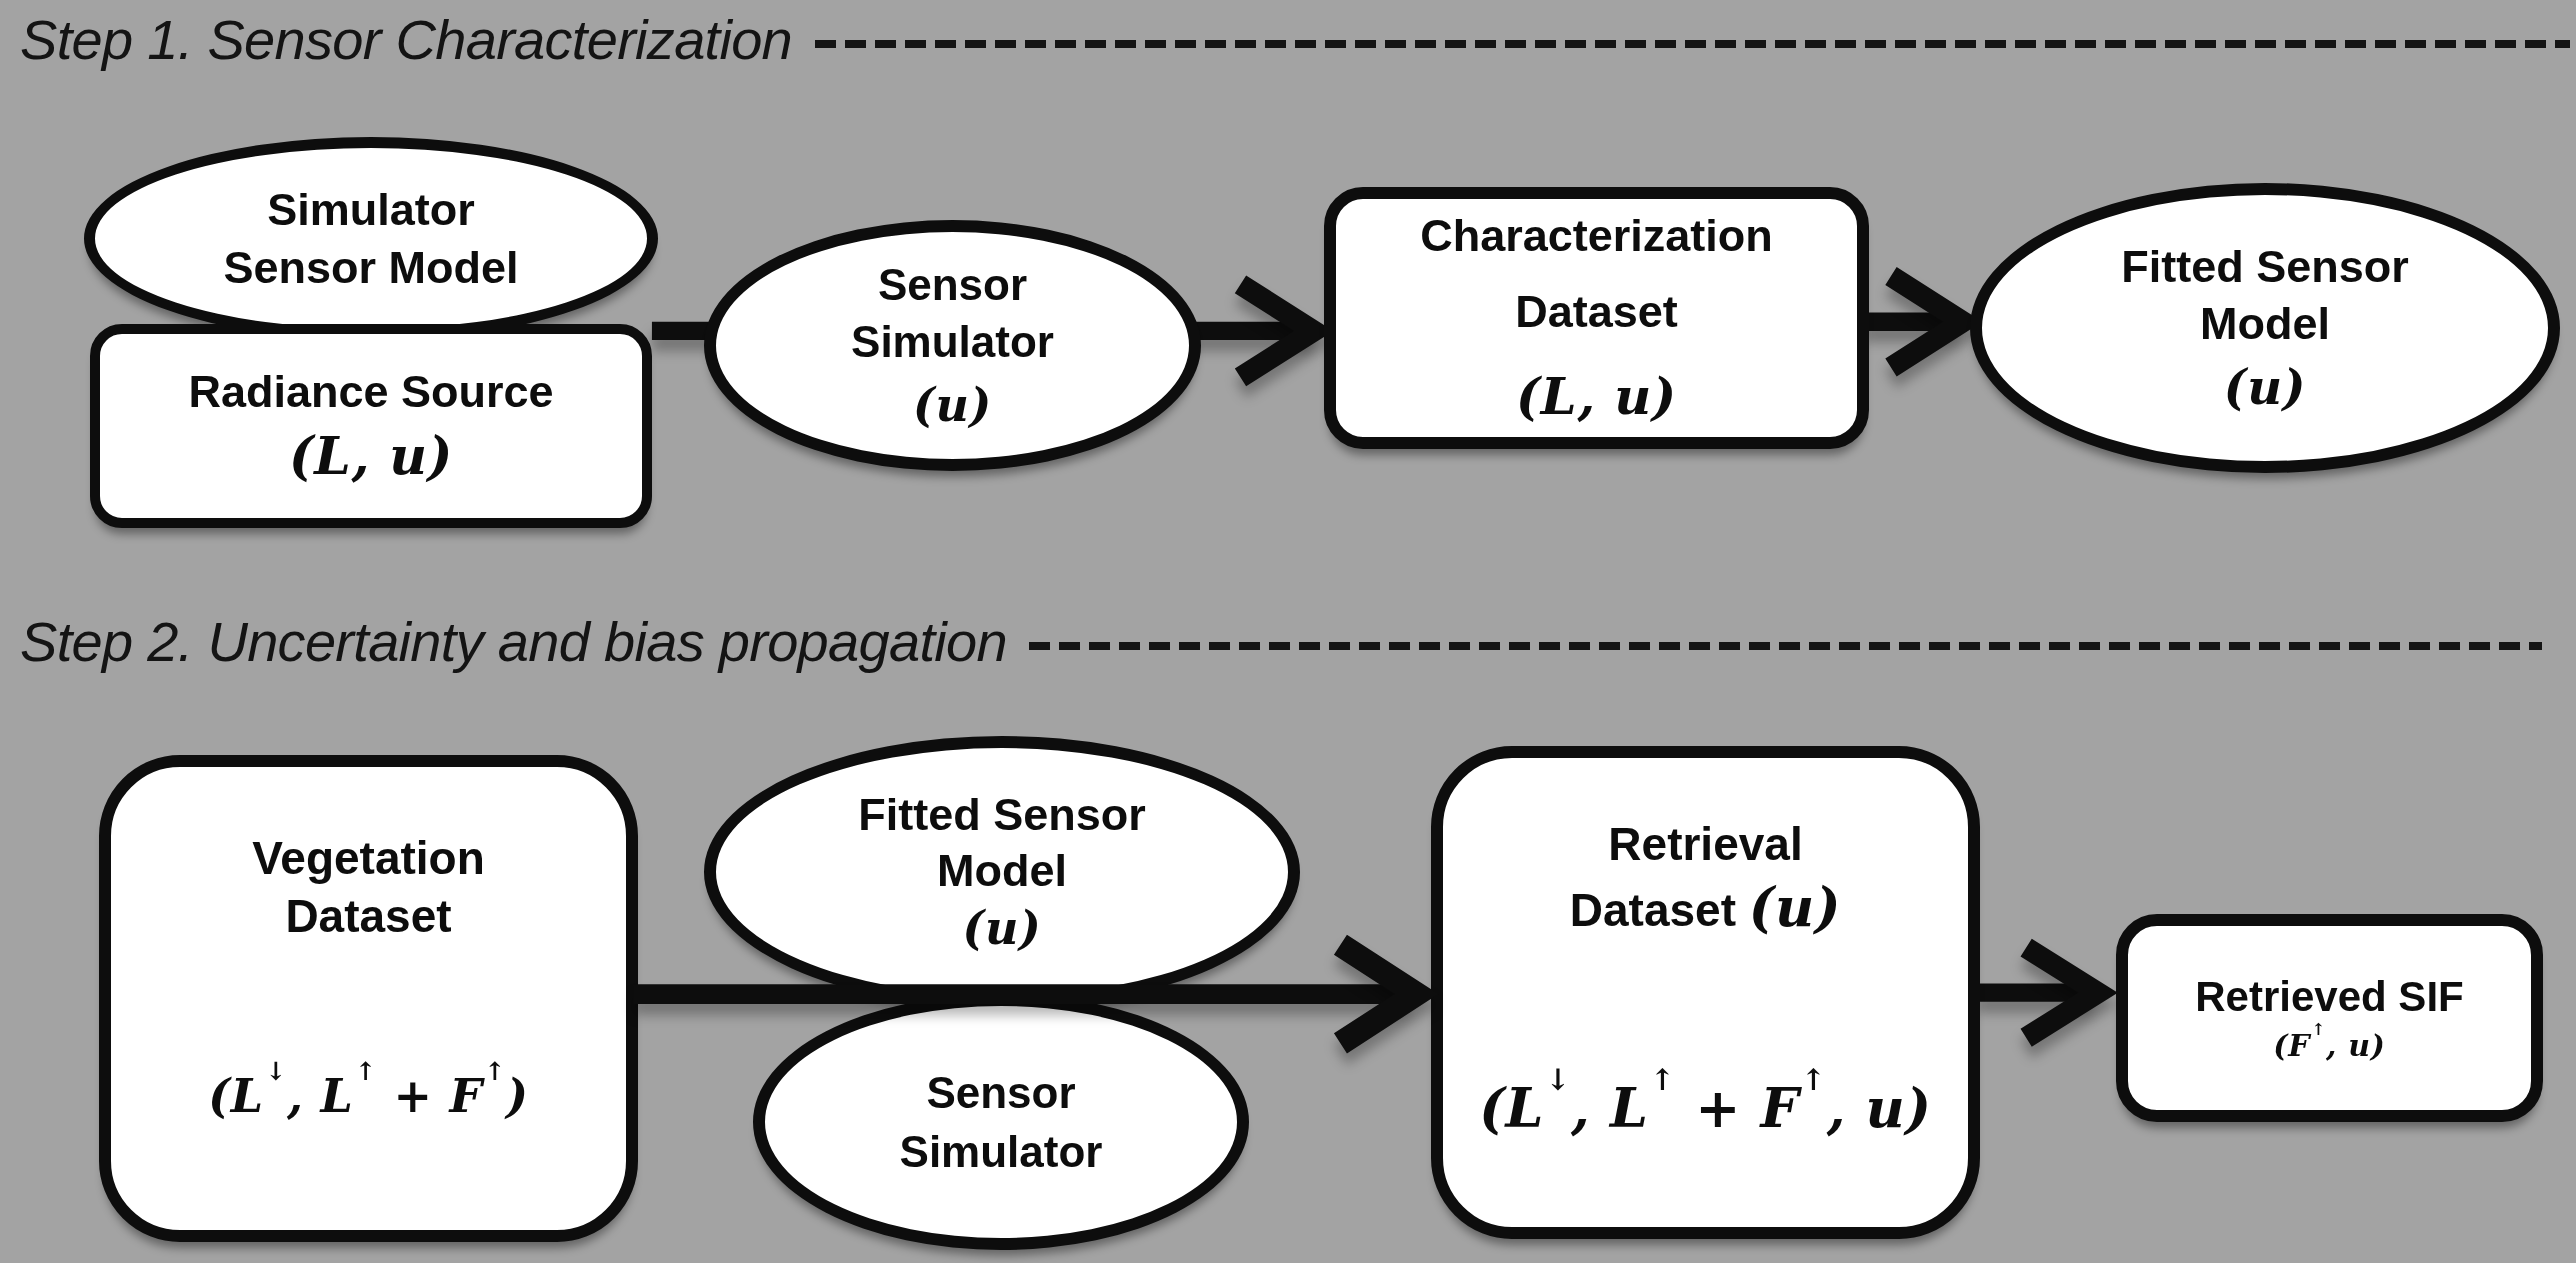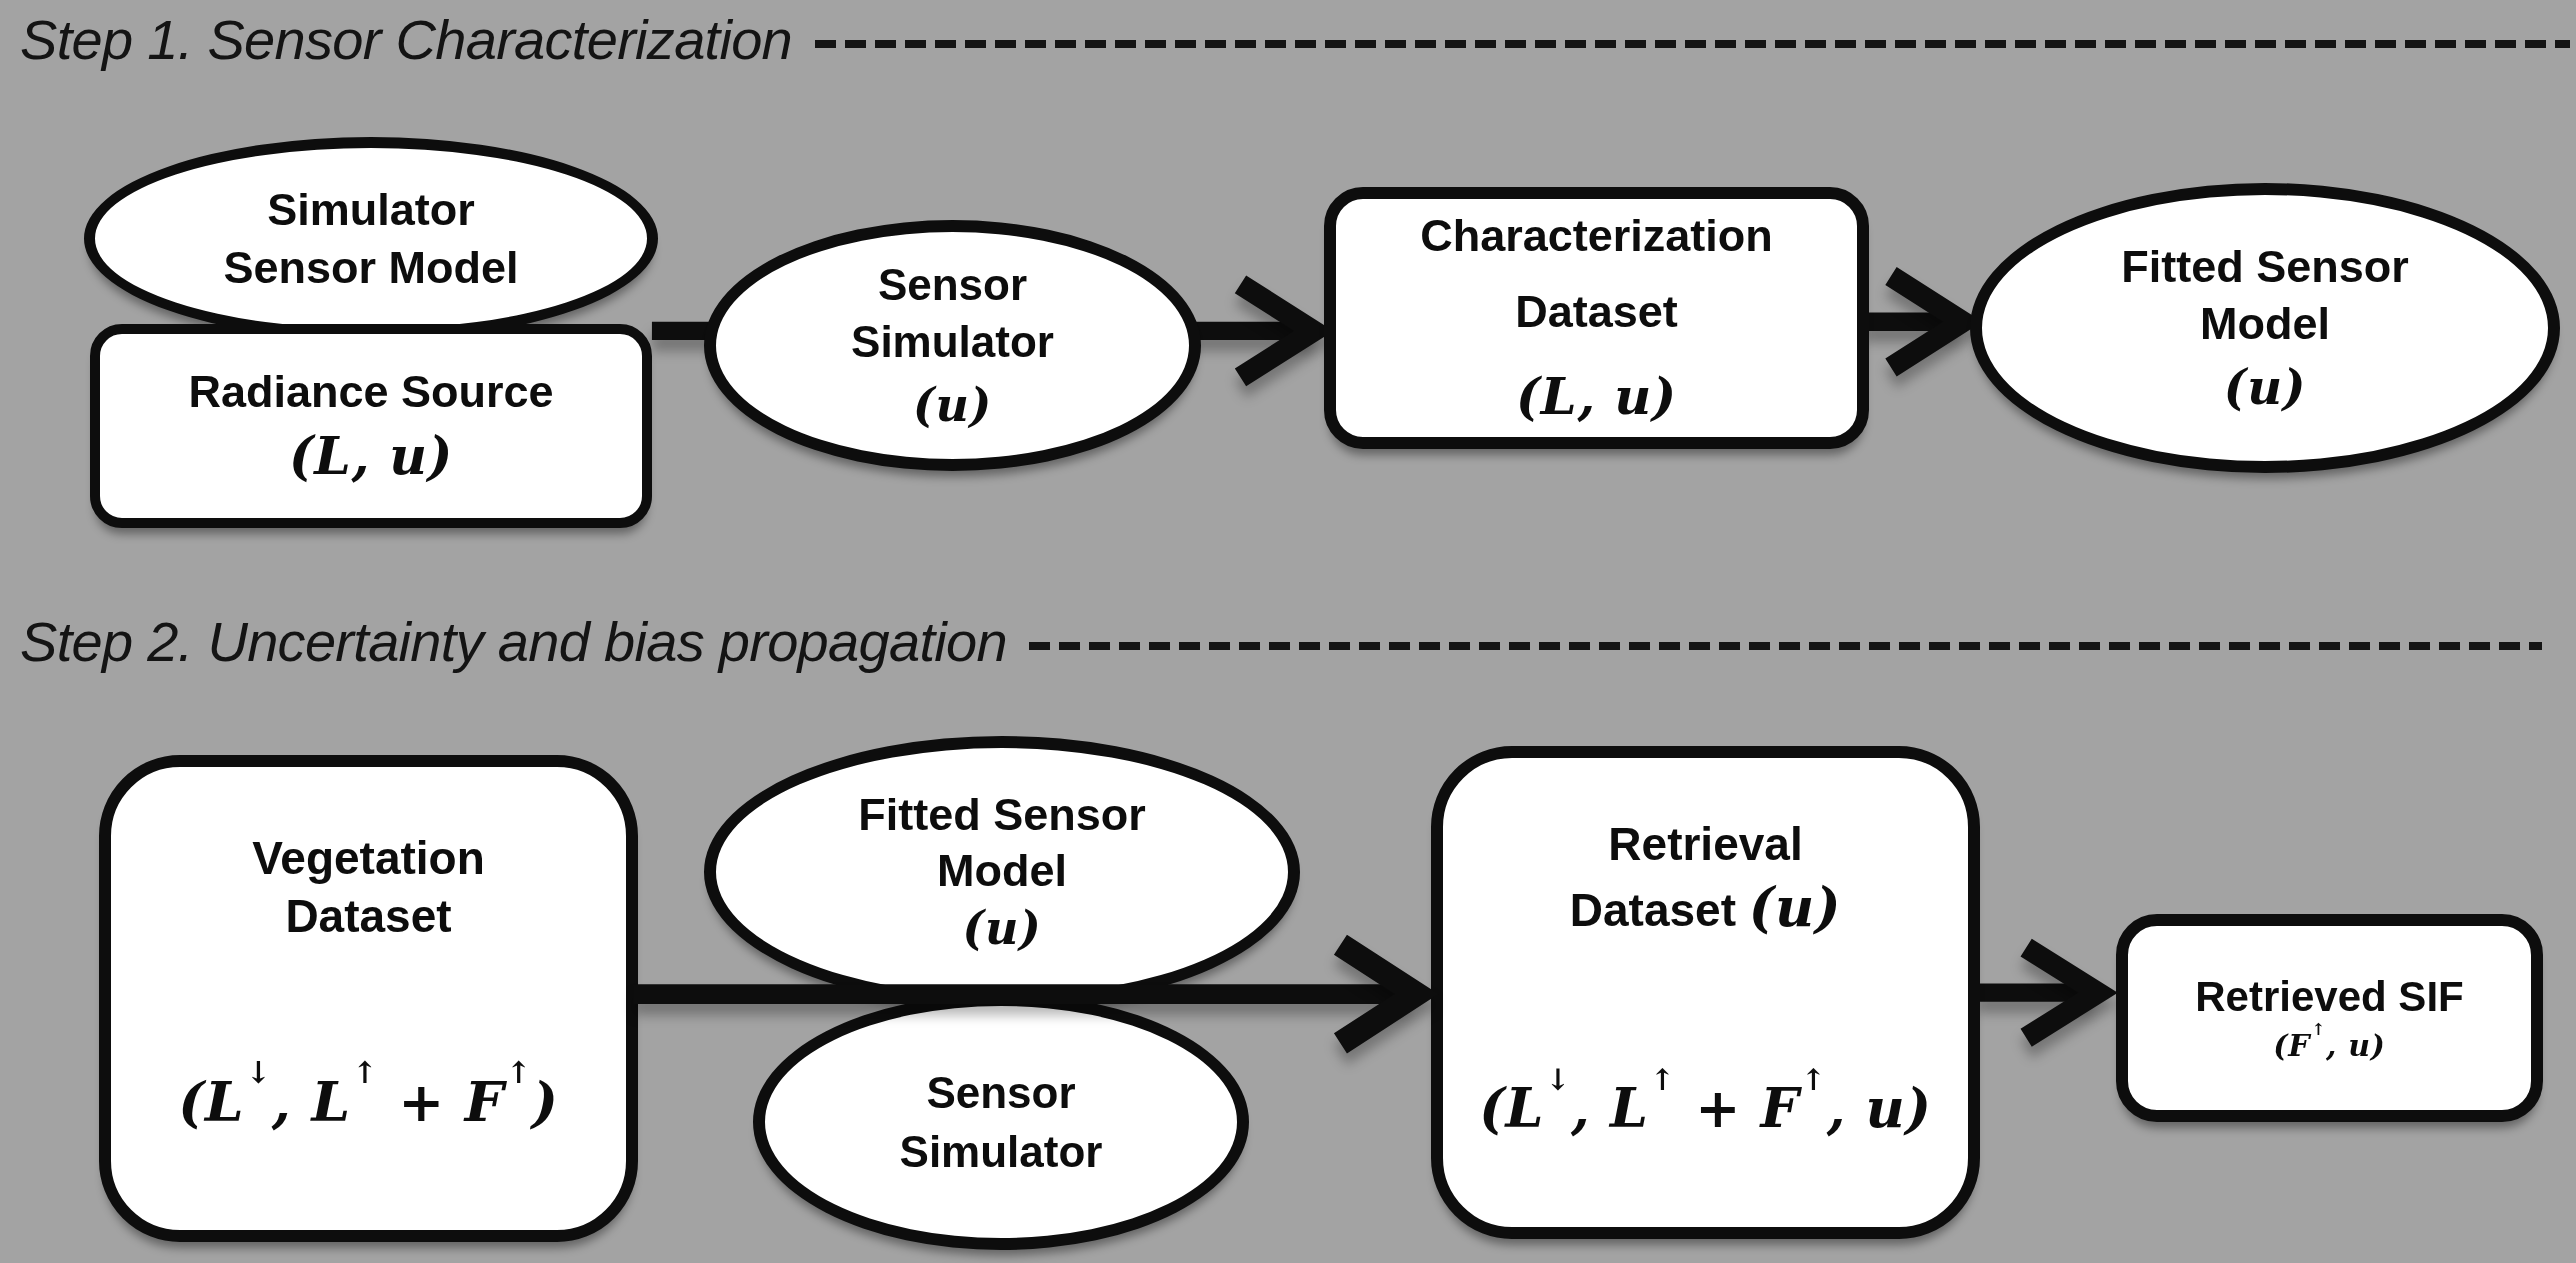--- a/index.html
+++ b/index.html
@@ -39,21 +39,21 @@
   .ell-a{font-size:45px;line-height:1.28;}
   .rect-b{font-size:45px;line-height:1.25;border-radius:32px;border-width:10.6px;}
   .rect-b .math{font-size:52px;margin-top:2.8px;}
   .ell-c{font-size:44px;line-height:1.30;}
   .ell-c .math{font-size:46px;margin-top:5.6px;}
   .rect-d{font-size:45px;line-height:1.24;border-radius:39px;}
   .rect-d .math{font-size:51px;margin-top:5.6px;}
   .ell-e{font-size:45px;line-height:1.26;}
   .ell-e .math{font-size:48px;margin-top:4.2px;}
   .rect-f{font-size:46px;line-height:1.25;border-radius:81px;justify-content:flex-start;padding-top:63px;}
-  .rect-f .math{font-size:55px;margin-top:123px;}
+  .rect-f .math{font-size:46px;margin-top:123px;}
   .ell-g{font-size:45px;line-height:1.24;}
   .ell-g .math{font-size:46px;margin-top:1.4px;}
   .ell-h{font-size:44px;line-height:1.35;}
   .rect-i{font-size:46px;line-height:1.25;border-radius:81px;justify-content:flex-start;padding-top:58px;}
   .rect-i .math{font-size:54px;margin-top:134px;}
   .rect-j{font-size:42px;line-height:1.2;border-radius:41px;}
   .rect-j .math{font-size:30px;margin-top:5.6px;}
   
   .arrow-layer{position:absolute;left:0;top:0;width:2576px;height:1263px;pointer-events:none;}
   .arrow-layer.back{z-index:1;}

